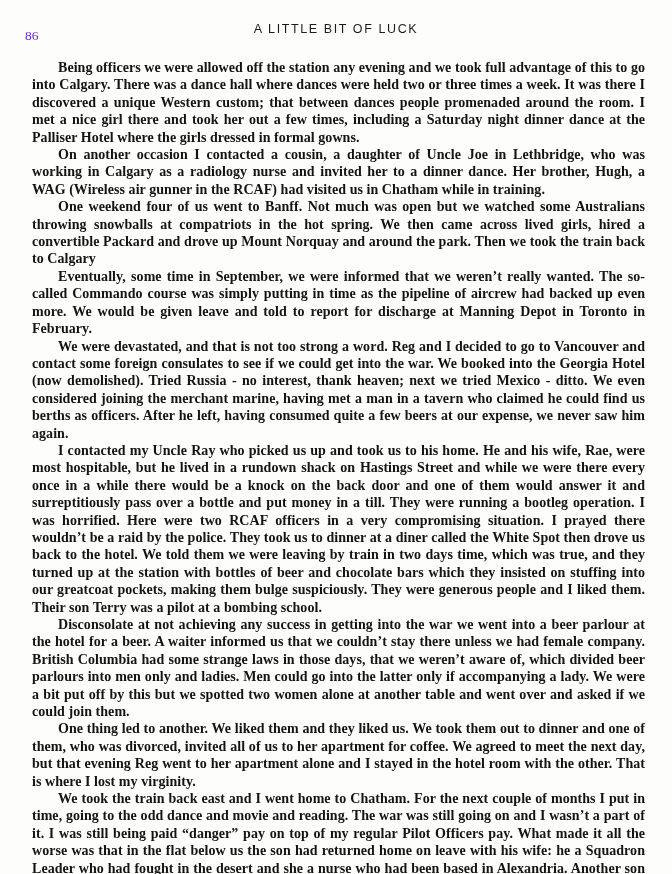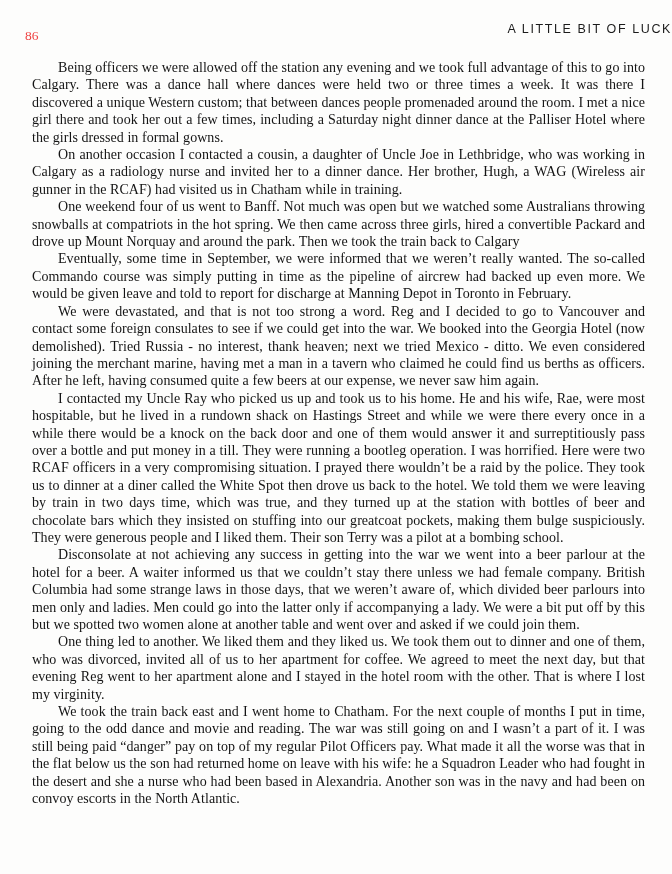--- a/index.html
+++ b/index.html
@@ -22,62 +22,63 @@
     left: 0;
     right: 0;
     height: 48px;
   }
   .page-number {
     position: absolute;
     left: 25px;
     top: 28px;
     font-size: 13.5px;
     font-family: "Liberation Serif", serif;
-    color: #ef4444;
+    color: #6d28d9;
   }
   .running-title {
     position: absolute;
     left: 0;
     right: 0;
     top: 22px;
-    text-align: right;
+    text-align: center;
     font-family: "Liberation Sans", sans-serif;
     font-size: 12.5px;
     font-weight: 400;
     letter-spacing: 1.6px;
     color: #1b1b1b;
   }
   .page-body {
     position: absolute;
     top: 59px;
     left: 32px;
     width: 613px;
     text-align: justify;
     font-size: 14px;
     line-height: 17.4px;
     letter-spacing: 0.05px;
   }
   .para {
     margin: 0;
     padding: 0;
     text-indent: 26px;
+    font-weight: bold;
   }
 </style>
 </head>
 <body>
 
 <div class="page">
   <header class="page-header">
     <span class="page-number">86</span>
     <span class="running-title">A LITTLE BIT OF LUCK</span>
   </header>
   <main class="page-body">
     <p class="para">Being officers we were allowed off the station any evening and we took full advantage of this to go into Calgary. There was a dance hall where dances were held two or three times a week. It was there I discovered a unique Western custom; that between dances people promenaded around the room. I met a nice girl there and took her out a few times, including a Saturday night dinner dance at the Palliser Hotel where the girls dressed in formal gowns.</p>
     <p class="para">On another occasion I contacted a cousin, a daughter of Uncle Joe in Lethbridge, who was working in Calgary as a radiology nurse and invited her to a dinner dance. Her brother, Hugh, a WAG (Wireless air gunner in the RCAF) had visited us in Chatham while in training.</p>
-    <p class="para">One weekend four of us went to Banff. Not much was open but we watched some Australians throwing snowballs at compatriots in the hot spring. We then came across three girls, hired a convertible Packard and drove up Mount Norquay and around the park. Then we took the train back to Calgary</p>
+    <p class="para">One weekend four of us went to Banff. Not much was open but we watched some Australians throwing snowballs at compatriots in the hot spring. We then came across lived girls, hired a convertible Packard and drove up Mount Norquay and around the park. Then we took the train back to Calgary</p>
     <p class="para">Eventually, some time in September, we were informed that we weren’t really wanted. The so-called Commando course was simply putting in time as the pipeline of aircrew had backed up even more. We would be given leave and told to report for discharge at Manning Depot in Toronto in February.</p>
     <p class="para">We were devastated, and that is not too strong a word. Reg and I decided to go to Vancouver and contact some foreign consulates to see if we could get into the war. We booked into the Georgia Hotel (now demolished). Tried Russia - no interest, thank heaven; next we tried Mexico - ditto. We even considered joining the merchant marine, having met a man in a tavern who claimed he could find us berths as officers. After he left, having consumed quite a few beers at our expense, we never saw him again.</p>
     <p class="para">I contacted my Uncle Ray who picked us up and took us to his home. He and his wife, Rae, were most hospitable, but he lived in a rundown shack on Hastings Street and while we were there every once in a while there would be a knock on the back door and one of them would answer it and surreptitiously pass over a bottle and put money in a till. They were running a bootleg operation. I was horrified. Here were two RCAF officers in a very compromising situation. I prayed there wouldn’t be a raid by the police. They took us to dinner at a diner called the White Spot then drove us back to the hotel. We told them we were leaving by train in two days time, which was true, and they turned up at the station with bottles of beer and chocolate bars which they insisted on stuffing into our greatcoat pockets, making them bulge suspiciously. They were generous people and I liked them. Their son Terry was a pilot at a bombing school.</p>
     <p class="para">Disconsolate at not achieving any success in getting into the war we went into a beer parlour at the hotel for a beer. A waiter informed us that we couldn’t stay there unless we had female company. British Columbia had some strange laws in those days, that we weren’t aware of, which divided beer parlours into men only and ladies. Men could go into the latter only if accompanying a lady. We were a bit put off by this but we spotted two women alone at another table and went over and asked if we could join them.</p>
     <p class="para">One thing led to another. We liked them and they liked us. We took them out to dinner and one of them, who was divorced, invited all of us to her apartment for coffee. We agreed to meet the next day, but that evening Reg went to her apartment alone and I stayed in the hotel room with the other. That is where I lost my virginity.</p>
     <p class="para">We took the train back east and I went home to Chatham. For the next couple of months I put in time, going to the odd dance and movie and reading. The war was still going on and I wasn’t a part of it. I was still being paid “danger” pay on top of my regular Pilot Officers pay. What made it all the worse was that in the flat below us the son had returned home on leave with his wife: he a Squadron Leader who had fought in the desert and she a nurse who had been based in Alexandria. Another son was in the navy and had been on convoy escorts in the North Atlantic.</p>
   </main>
 </div>
 
 </body></html>

